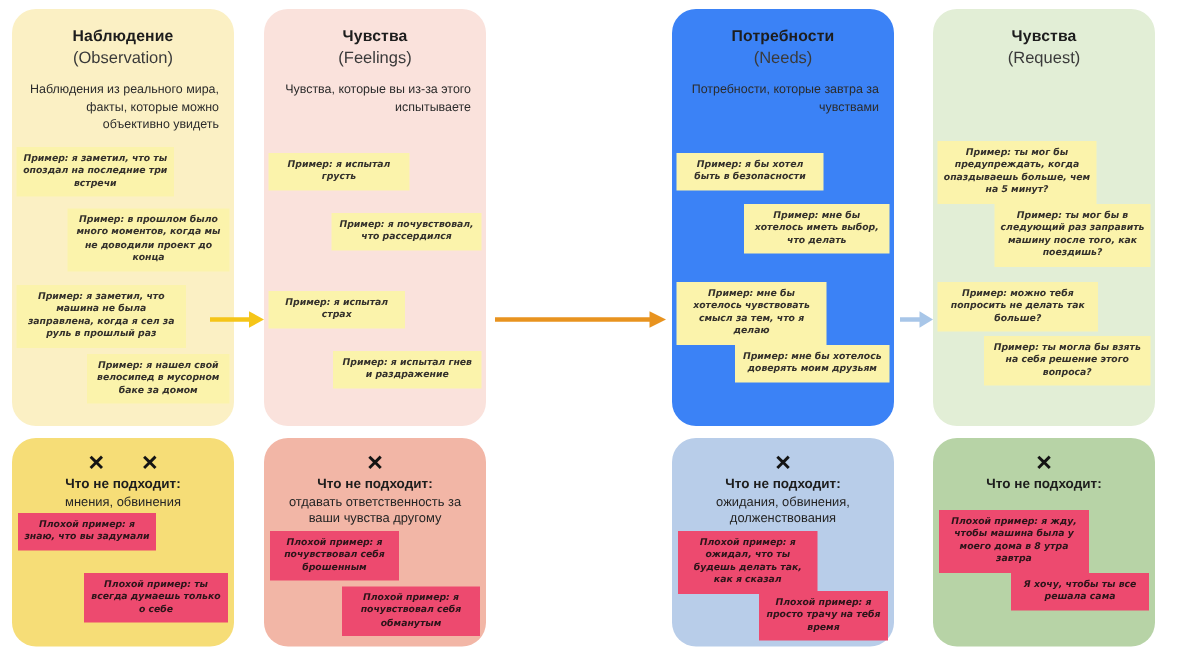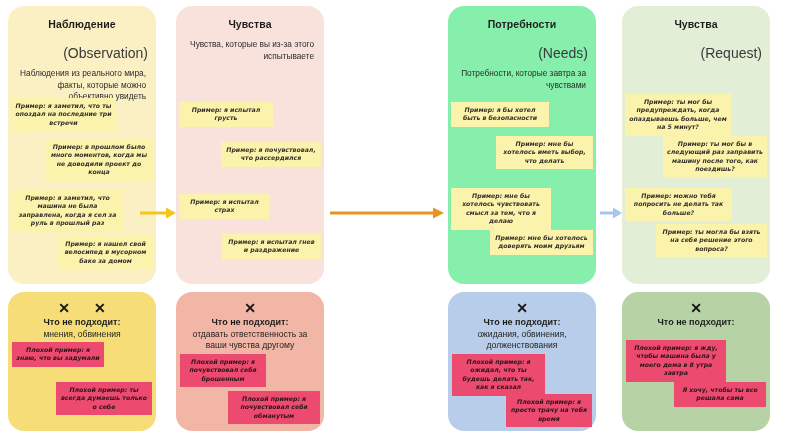--- a/index.html
+++ b/index.html
@@ -41,39 +41,39 @@
     top: 286px;
     height: 139px;
     padding: 8px 7px 0 7px;
   }
 
   
   .c1 .panel-top    { background: #fbf0c4; }
   .c1 .panel-bottom { background: #f6dd77; }
   .c2 .panel-top    { background: #fae2dc; }
   .c2 .panel-bottom { background: #f2b6a6; }
-  .c3 .panel-top    { background: #86efac; }
+  .c3 .panel-top    { background: #3b82f6; }
   .c3 .panel-bottom { background: #b8cde9; }
   .c4 .panel-top    { background: #e2eed6; }
   .c4 .panel-bottom { background: #b7d3a6; }
 
   .col-title {
     text-align: center;
     font-size: 10.5px;
     font-weight: bold;
     color: #1d1d1d;
     letter-spacing: .1px;
     line-height: 13px;
   }
   .col-subtitle {
-    text-align: right;
-    font-size: 14px;
+    text-align: center;
+    font-size: 11px;
     color: #3a3a3a;
     line-height: 14px;
-    margin-top: 15px;
+    margin-top: 1px;
   }
   .col-desc {
     text-align: right;
     font-size: 8.3px;
     color: #2b2b2b;
     line-height: 11.5px;
     margin-top: 8px;
     padding: 0 2px;
   }
 
@@ -183,20 +183,21 @@
   <div class="arrow" style="left:140px; width:36px;">
     <svg width="36" height="14" viewBox="0 0 36 14">
       <line x1="0" y1="7" x2="27" y2="7" stroke="#f5c518" stroke-width="3"></line>
       <polygon points="26,1.5 36,7 26,12.5" fill="#f5c518"></polygon>
     </svg>
   </div>
 
   <div class="column col-2 c2">
     <div class="panel panel-top">
       <div class="col-title">Чувства</div>
+      <div class="col-subtitle">(Feelings)</div>
       <div class="col-desc">Чувства, которые вы из-за этого испытываете</div>
       <div class="notes">
         <div class="note left" style="top:4px;   width:94px;">Пример: я испытал грусть</div>
         <div class="note right" style="top:44px;  width:100px;">Пример: я почувствовал, что рассердился</div>
         <div class="note left" style="top:96px;  width:91px;">Пример: я испытал страх</div>
         <div class="note right" style="top:136px; width:99px;">Пример: я испытал гнев и раздражение</div>
       </div>
     </div>
     <div class="panel panel-bottom">
       <div class="x-row">✕</div>

